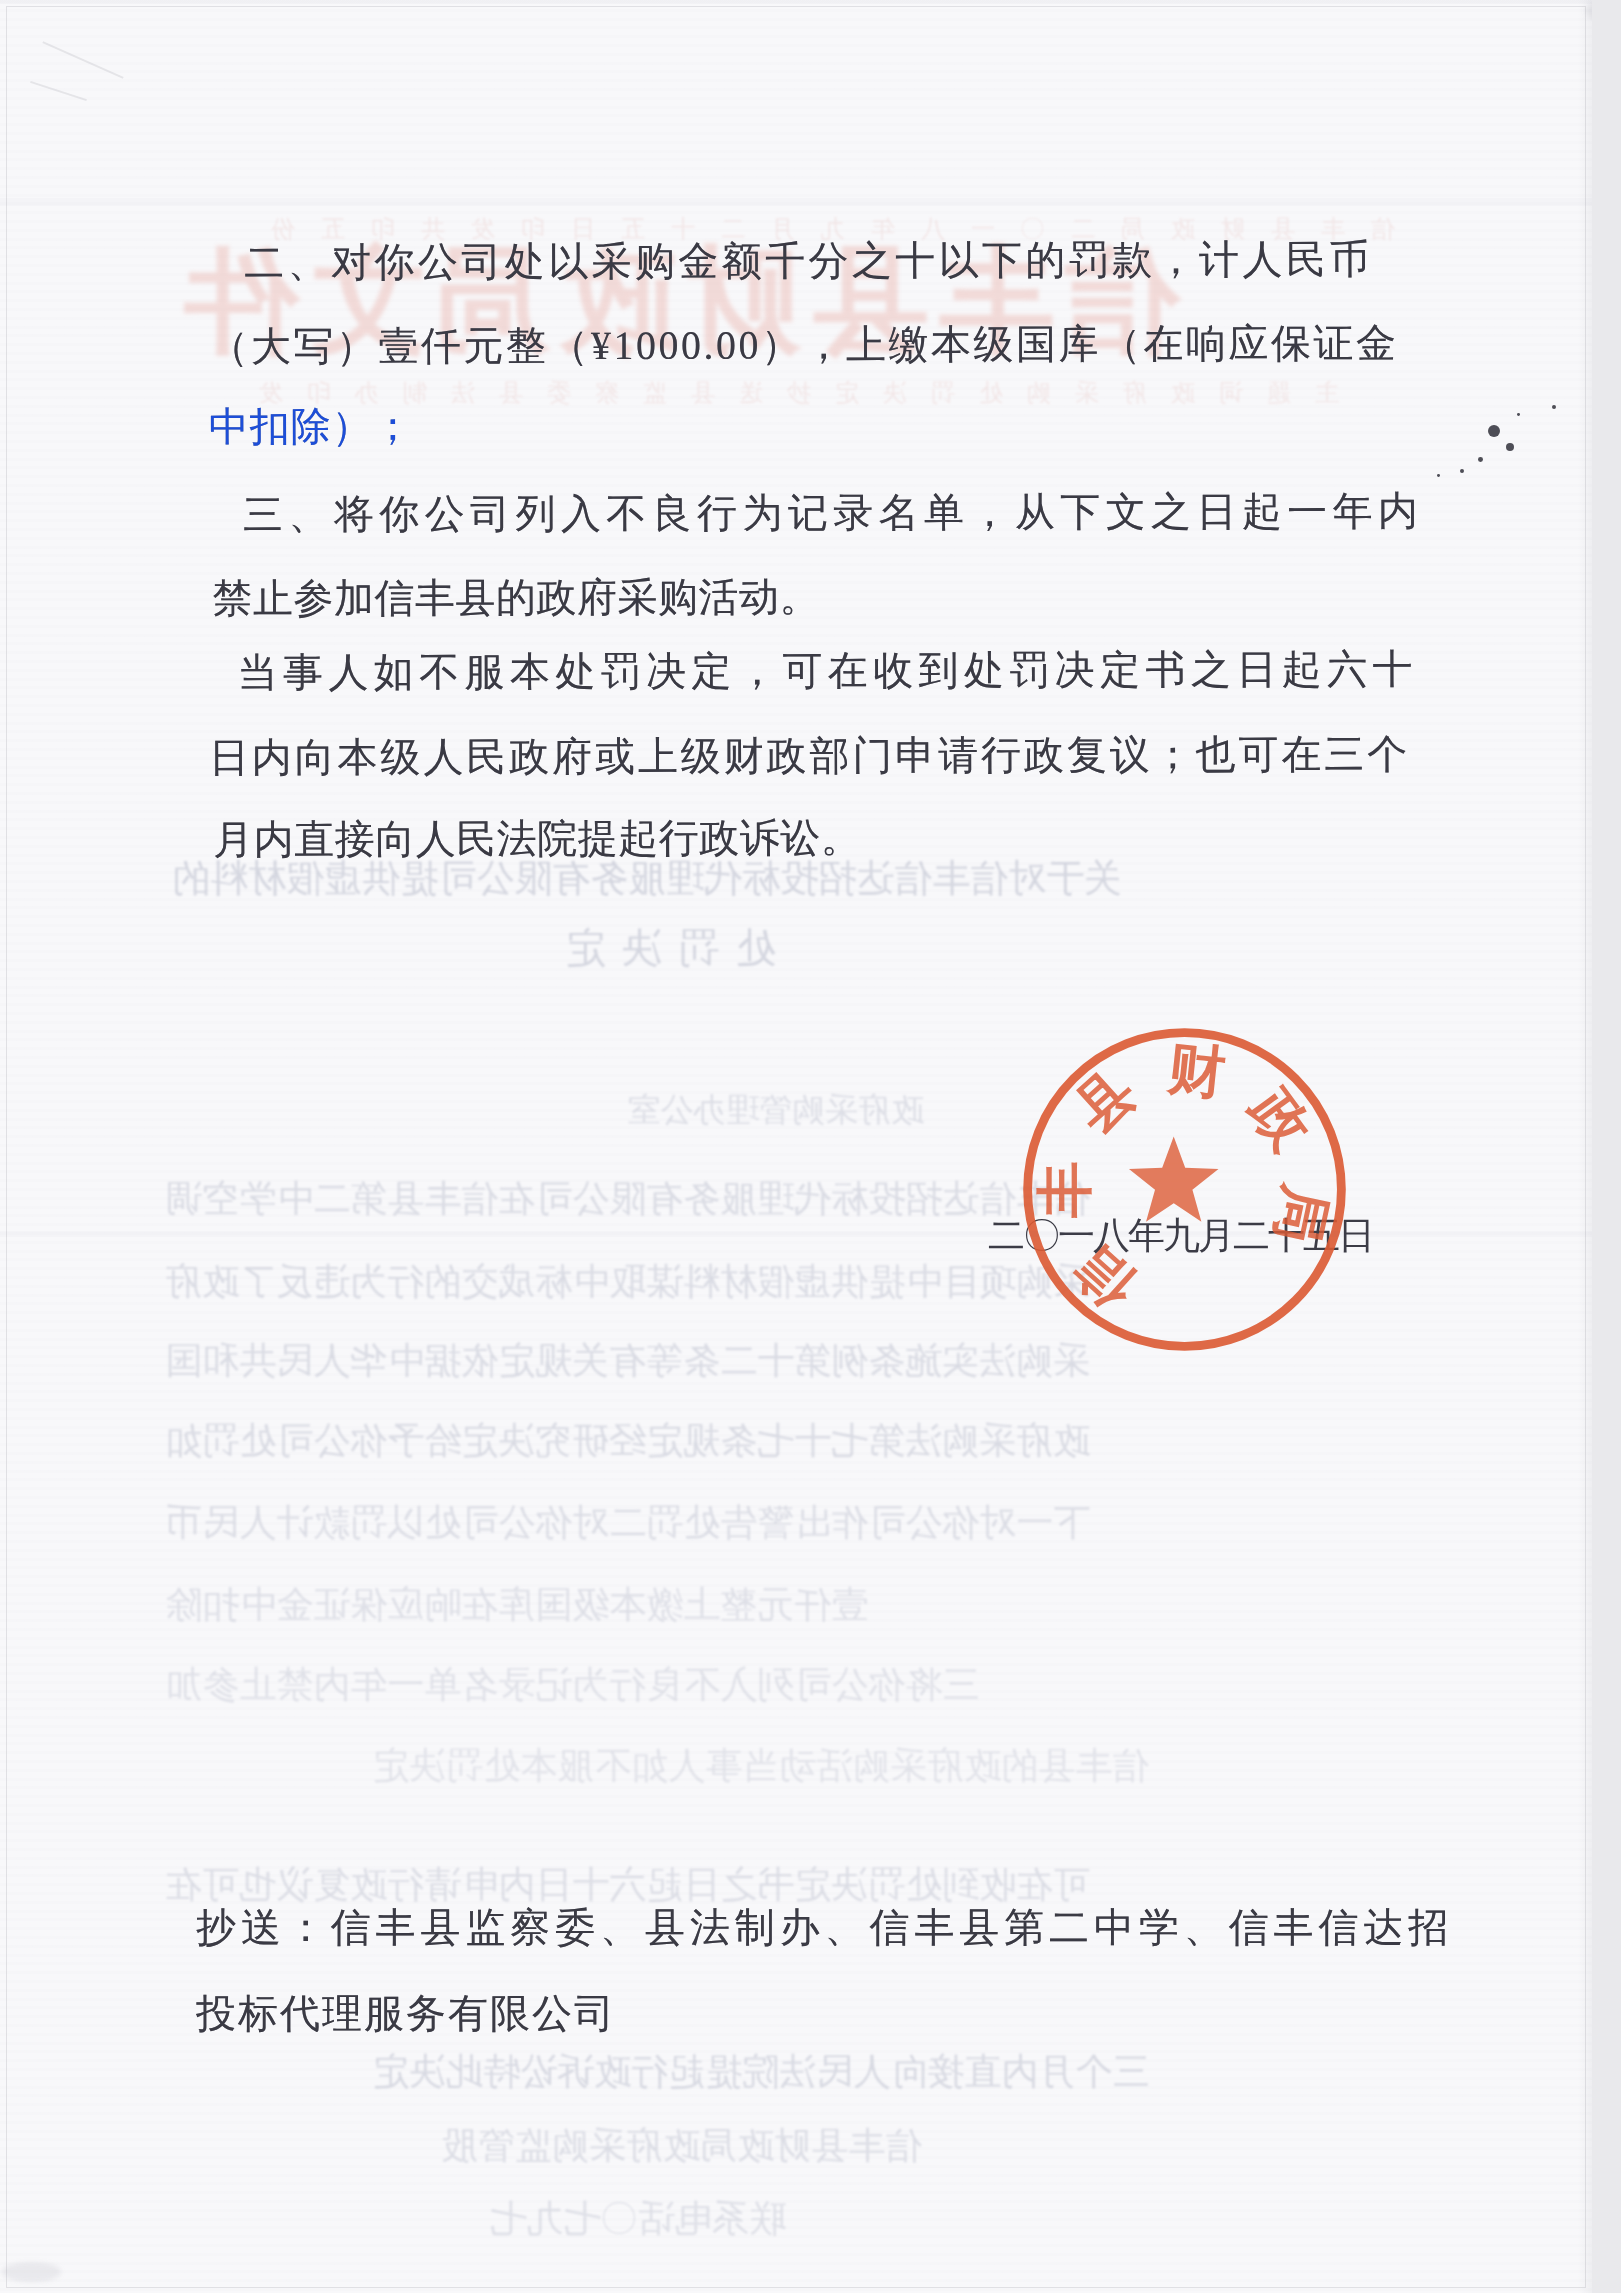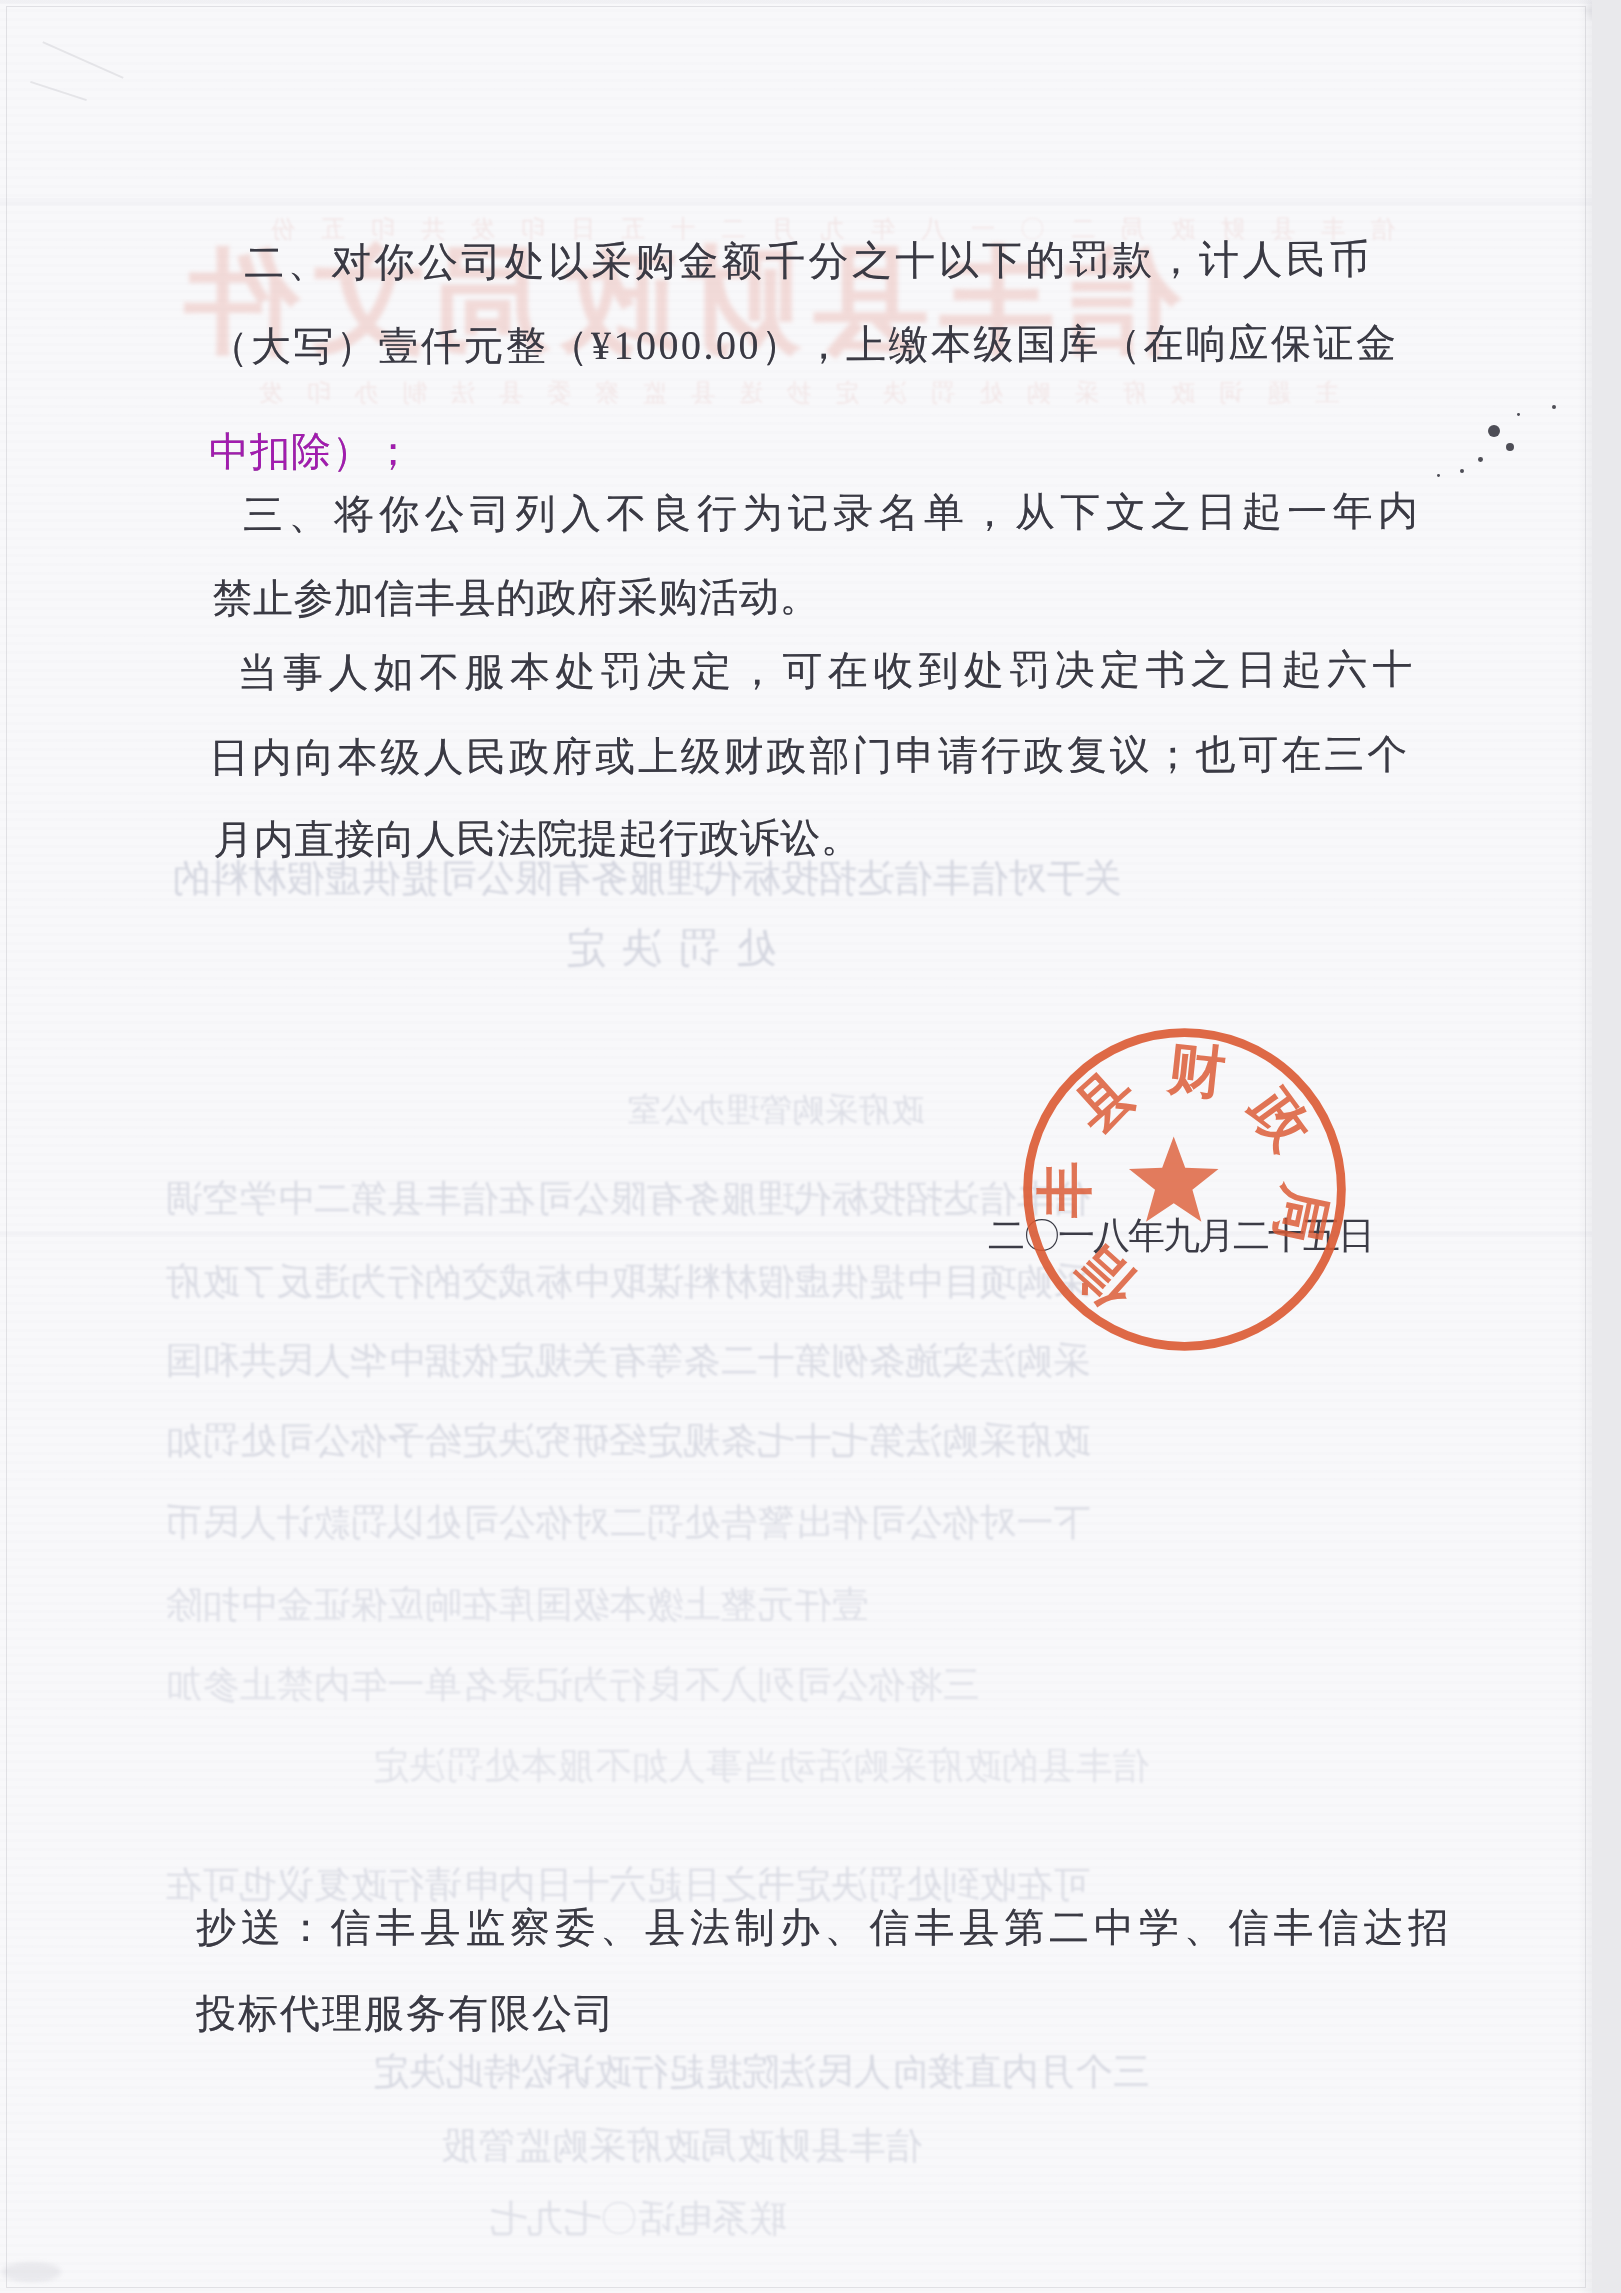--- a/index.html
+++ b/index.html
@@ -69,21 +69,21 @@
       <div class="ghost" style="left: 372px; top: 1741px; font-size: 37px; color: rgb(143, 149, 173); opacity: 0.2;">信丰县的政府采购活动当事人如不服本处罚决定</div>
       <div class="ghost" style="left: 165px; top: 1860px; font-size: 37px; color: rgb(143, 149, 173); opacity: 0.26;">可在收到处罚决定书之日起六十日内申请行政复议也可在</div>
       <div class="ghost" style="left: 372px; top: 2047px; font-size: 37px; color: rgb(143, 149, 173); opacity: 0.3;">三个月内直接向人民法院提起行政诉讼特此决定</div>
       <div class="ghost" style="left: 441px; top: 2121px; font-size: 37px; color: rgb(143, 149, 173); opacity: 0.26;">信丰县财政局政府采购监管股</div>
       <div class="ghost" style="left: 490px; top: 2194px; font-size: 37px; color: rgb(143, 149, 173); opacity: 0.24;">联系电话〇七九七</div>
     </div>
 
   <div id="text-layer">
       <div class="bodyline" style="left: 245px; top: 235px; font-size: 40px; letter-spacing: 3.4px; color: rgb(58, 58, 68);">二、对你公司处以采购金额千分之十以下的罚款，计人民币</div>
       <div class="bodyline" style="left: 209px; top: 319px; font-size: 40px; letter-spacing: 2.5px; color: rgb(58, 58, 68);">（大写）壹仟元整（¥1000.00），上缴本级国库（在响应保证金</div>
-      <div class="bodyline" style="left: 209px; top: 424px; font-size: 40px; letter-spacing: 1px; color: #a21caf;">中扣除）；</div>
+      <div class="bodyline" style="left: 209px; top: 399px; font-size: 40px; letter-spacing: 1px; color: #1d4ed8;">中扣除）；</div>
       <div class="bodyline" style="left: 243px; top: 487px; font-size: 40px; letter-spacing: 5.4px; color: rgb(58, 58, 68);">三、将你公司列入不良行为记录名单，从下文之日起一年内</div>
       <div class="bodyline" style="left: 212px; top: 571px; font-size: 40px; letter-spacing: 0.5px; color: rgb(58, 58, 68);">禁止参加信丰县的政府采购活动。</div>
       <div class="bodyline" style="left: 237px; top: 645px; font-size: 40px; letter-spacing: 5.4px; color: rgb(58, 58, 68);">当事人如不服本处罚决定，可在收到处罚决定书之日起六十</div>
       <div class="bodyline" style="left: 208px; top: 730px; font-size: 40px; letter-spacing: 2.9px; color: rgb(58, 58, 68);">日内向本级人民政府或上级财政部门申请行政复议；也可在三个</div>
       <div class="bodyline" style="left: 212px; top: 812px; font-size: 40px; letter-spacing: 0.5px; color: rgb(58, 58, 68);">月内直接向人民法院提起行政诉讼。</div>
     </div>
 
   <div class="date-line" style="left: 954px; top: 1211px; font-size: 37px; letter-spacing: -2px;">二〇一八年九月二十五日</div>
 
   <svg id="seal-svg" width="353" height="353" viewBox="0 0 360 360" style="left: 1008px; top: 1013px; opacity: 0.9;">

